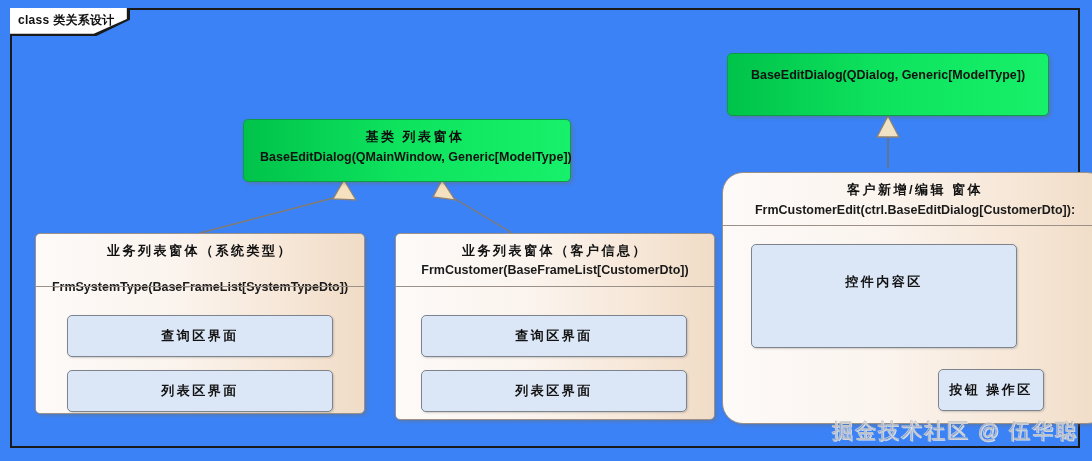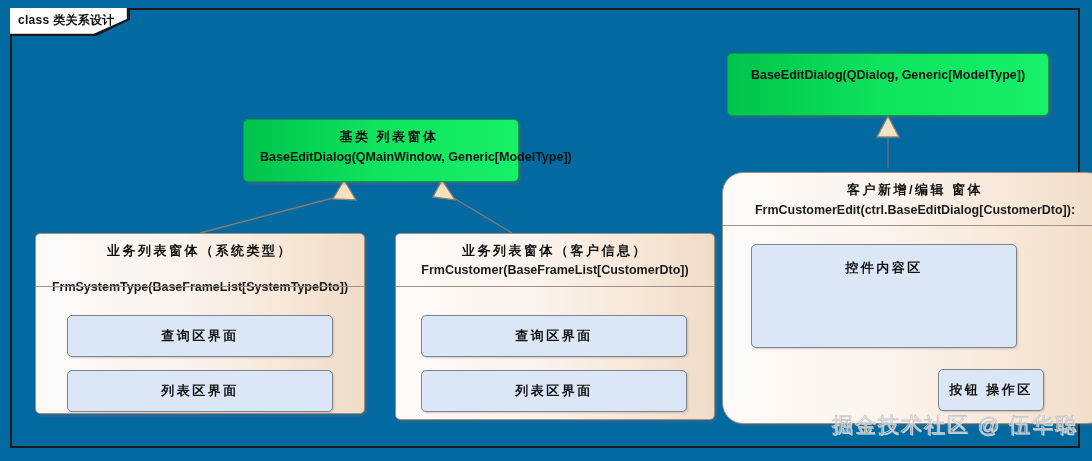--- a/index.html
+++ b/index.html
@@ -9,21 +9,21 @@
     background: #ffffff;
   }
   body {
     font-family: "Liberation Sans", "DejaVu Sans", sans-serif;
   }
 
   #canvas {
     position: relative;
     width: 1092px;
     height: 461px;
-    background: #0369a1;
+    background: #3b82f6;
     overflow: hidden;
   }
 
   
   .frame-border {
     position: absolute;
     left: 10px;
     top: 8px;
     width: 1070px;
     height: 440px;
@@ -120,37 +120,37 @@
     box-shadow: 1px 1px 2px rgba(120,120,120,0.35);
     font-size: 13px;
     font-weight: bold;
     color: #121212;
     letter-spacing: 2.5px;
     text-align: center;
     display: flex;
     justify-content: center;
   }
   .subbox.center { align-items: center; }
-  .subbox.top { align-items: flex-start; padding-top: 14px; }
+  .subbox.top { align-items: flex-start; padding-top: 28px; }
 
   
   .edge-svg {
     position: absolute;
     left: 0;
     top: 0;
     width: 1092px;
     height: 461px;
     pointer-events: none;
   }
 
   
   .watermark {
     position: absolute;
     right: 14px;
-    bottom: 22px;
+    bottom: 16px;
     font-size: 21px;
     letter-spacing: 2px;
     color: rgba(255,255,255,0.0);
     -webkit-text-stroke: 1px #c9c9c9;
     text-shadow: 1px 1px 0 rgba(255,255,255,0.85);
     white-space: nowrap;
     font-weight: normal;
     opacity: 0.95;
   }
 </style>
@@ -175,21 +175,21 @@
       <line x1="512" y1="233" x2="452" y2="197" stroke="#857b70" stroke-width="1.4"></line>
       <polygon points="442,180 455,200 433,197" fill="#f5e0c0" stroke="#8d8275" stroke-width="1.3"></polygon>
     </g>
 
     <g>
       <line x1="888" y1="168" x2="888" y2="135" stroke="#6f6f6f" stroke-width="1.4"></line>
       <polygon points="888,116 899,137 877,137" fill="#f0e2c4" stroke="#8d8275" stroke-width="1.3"></polygon>
     </g>
   </svg>
 
-  <div class="node node-green" style="left:243px; top:119px; width:276px; height:63px;padding-left:16px;">
+  <div class="node node-green" style="left:243px; top:119px; width:328px; height:63px;padding-left:16px;">
     <div class="node-header">
       <div class="node-title">基类 列表窗体</div>
       <div class="node-sub" style="margin-top:4px;">BaseEditDialog(QMainWindow, Generic[ModelType])</div>
     </div>
   </div>
 
   <div class="node node-green" style="left:727px; top:53px; width:322px; height:63px;">
     <div class="node-header">
       <div class="node-sub" style="margin-top:4px;">BaseEditDialog(QDialog, Generic[ModelType])</div>
     </div>

